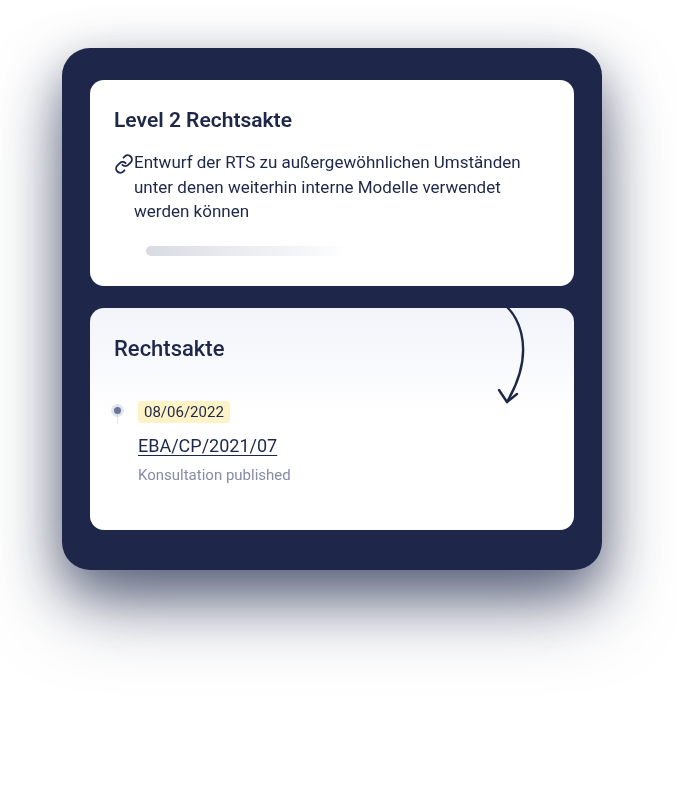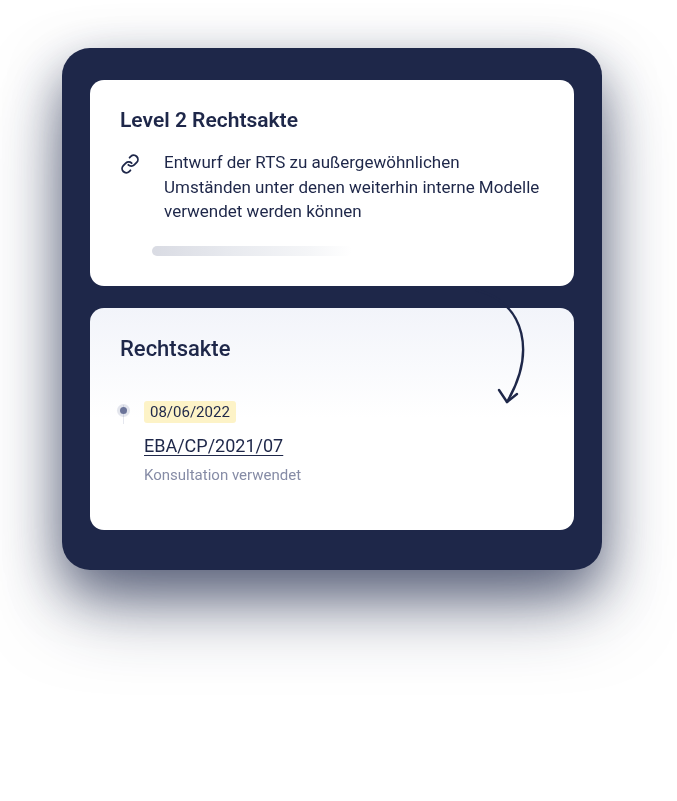--- a/index.html
+++ b/index.html
@@ -16,34 +16,34 @@
     left: 62px;
     width: 540px;
     background: #1e2749;
     border-radius: 28px;
     padding: 32px 28px 40px 28px;
     box-shadow: 0 40px 80px -10px rgba(30,39,73,0.5), 0 20px 50px rgba(30,39,73,0.5);
   }
   .card {
     background: #fff;
     border-radius: 14px;
-    padding: 28px 30px 30px 30px;
+    padding: 28px 30px 30px 24px;
     position: relative;
   }
   .card + .card { margin-top: 22px; }
   .card-title {
     color: #1e2749;
     font-size: 21px;
     font-weight: 600;
     margin-bottom: 18px;
   }
   .link-row {
     display: flex;
     align-items: flex-start;
-    gap: 24px;
+    gap: 0;
   }
   .link-icon {
     flex: 0 0 auto;
     margin-top: 4px;
     color: #1e2749;
   }
   .link-text {
     color: #1e2749;
     font-size: 17px;
     line-height: 1.45;
@@ -145,21 +145,21 @@
 
   <div class="card timeline-card">
     <div class="timeline-title">Rechtsakte</div>
     <div class="timeline">
 
 
       <div class="t-item">
         <span class="t-dot"></span>
         <span class="t-date yellow">08/06/2022</span>
         <a class="t-ref">EBA/CP/2021/07</a>
-        <div class="t-desc">Konsultation verwendet</div>
+        <div class="t-desc">Konsultation published</div>
       </div>
 
     </div>
   </div>
 
   <svg class="arrow" viewBox="0 0 90 130">
     <path d="M 20 6 C 70 20, 78 70, 50 118" fill="none" stroke="#1e2749" stroke-width="2.4" stroke-linecap="round"></path>
     <path d="M 50 118 L 42 106 M 50 118 L 60 110" fill="none" stroke="#1e2749" stroke-width="2.4" stroke-linecap="round"></path>
   </svg>
 

